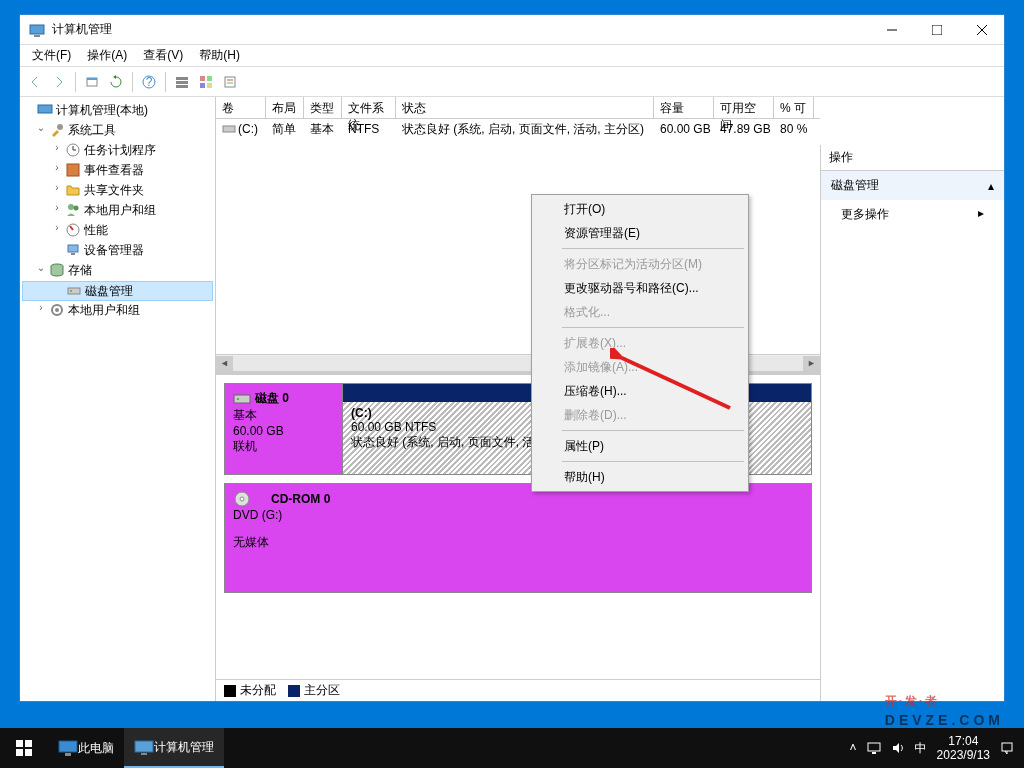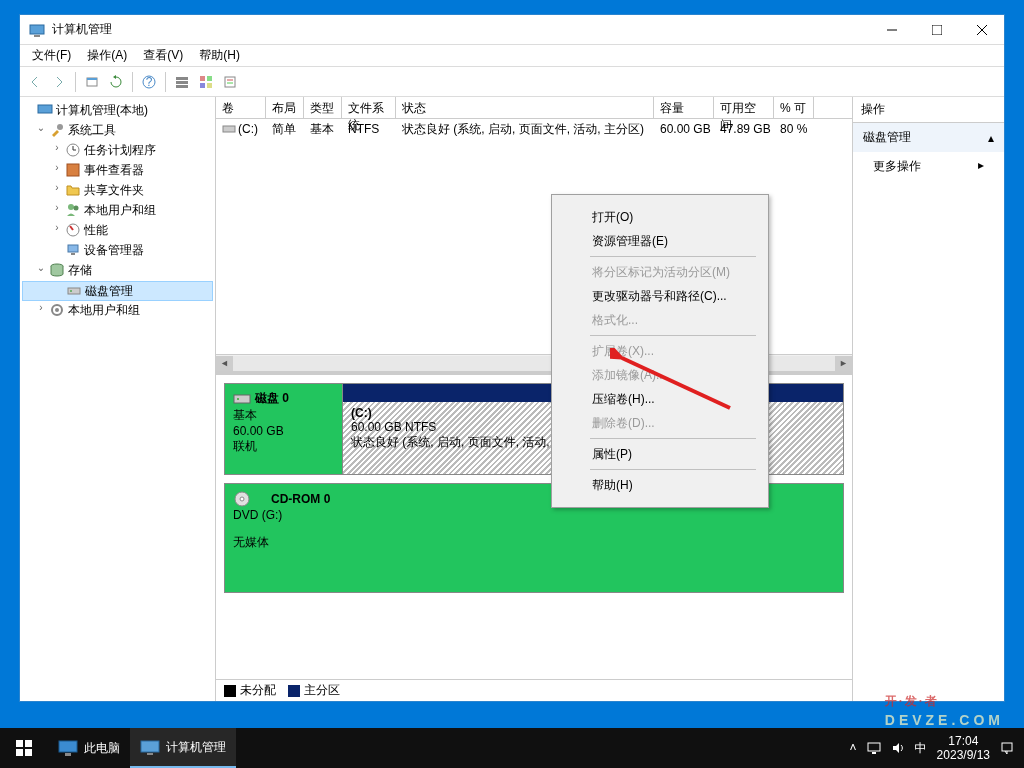--- a/index.html
+++ b/index.html
@@ -26,46 +26,46 @@
 .vol-header { height:22px; display:flex; background:#fff; border-bottom:1px solid #ccc; }
 .vol-header div { border-right:1px solid #ccc; padding:3px 6px; color:#000; cursor:default; background:#fff; }
 .vol-row { height:20px; display:flex; align-items:center; }
 .vol-row div { padding:2px 6px; white-space:nowrap; }
 .col-v{width:50px} .col-l{width:38px} .col-t{width:38px} .col-f{width:54px} .col-s{width:258px} .col-c{width:60px} .col-a{width:60px} .col-p{width:40px}
 .scrollbar-h { height:17px; background:#f0f0f0; border-top:1px solid #ccc; display:flex; align-items:center; }
 .scrollbar-h .sbtn{width:17px;height:15px;background:#cdcdcd;display:flex;align-items:center;justify-content:center;font-size:9px;color:#555;}
 .scrollbar-h .track{flex:1;height:15px;background:#e8e8e8;}
 .disk-area { flex:1; overflow:auto; padding:0; }
 .disk-row { display:flex; border:1px solid #888; margin:8px; }
-.disk-label { width:118px; background:#22c55e; padding:6px 8px; border-right:1px solid #888; }
+.disk-label { width:118px; background:#d946ef; padding:6px 8px; border-right:1px solid #888; }
 .disk-label .dn { font-weight:bold; }
 .disk-part { flex:1; position:relative; }
 .part-header { height:18px; background:#0a246a; }
 .part-body { padding:4px 8px; background:#fff; min-height:72px; }
 .part-body .pn { font-weight:bold; }
 .hatched { background: repeating-linear-gradient(135deg,#fff,#fff 2px,#bbb 2px,#bbb 4px); }
 .hatched .part-body { background:transparent; }
 .legend { height:22px; padding:4px 8px; display:flex; align-items:center; gap:12px; border-top:1px solid #ccc; }
 .legend .sw { width:12px; height:12px; display:inline-block; vertical-align:middle; margin-right:4px; }
-.actions { width:152px; border-left:1px solid #ccc; background:#fff; }
+.actions { width:184px; border-left:1px solid #ccc; background:#fff;margin-top:48px; }
 .actions-header { background:#fff; padding:4px 8px; border-bottom:1px solid #ccc; font-weight:normal; }
 .actions-sub { padding:6px 10px; background:#eef4fb; display:flex; justify-content:space-between; align-items:center; }
 .actions-item { padding:6px 20px; cursor:default; display:flex; justify-content:space-between; }
-.context-menu { position:absolute; left:551px; top:194px; width:218px; background:#f0f0f0; border:1px solid #a0a0a0; box-shadow:2px 2px 4px rgba(0,0,0,0.25); padding:10px; z-index:100; }
+.context-menu { position:absolute; left:531px; top:194px; width:218px; background:#f0f0f0; border:1px solid #a0a0a0; box-shadow:2px 2px 4px rgba(0,0,0,0.25); padding:2px; z-index:100; }
 .context-menu .mi { display:flex; align-items:center; height:24px; padding:0 28px 0 30px; cursor:default; color:#000; }
 .context-menu .mi.disabled { color:#9a9a9a; }
 .context-menu .msep { height:1px; background:#c0c0c0; margin:3px 2px 3px 28px; }
 .arrow { position:absolute; z-index:101; pointer-events:none; }
 .taskbar { position:absolute; left:0; bottom:0; width:1024px; height:40px; background:#101010; display:flex; align-items:center; color:#fff; }
 .taskbar .start { width:48px; height:40px; display:flex; align-items:center; justify-content:center; }
-.taskbar .titem { height:40px; display:flex; align-items:center; padding:0 10px; gap:6px; }
+.taskbar .titem { height:40px; display:flex; align-items:center; padding:0 10px; }
 .taskbar .titem.active { background:#272727; border-bottom:2px solid #76b9ed; }
 .taskbar .tray { margin-left:auto; display:flex; align-items:center; gap:10px; padding:0 10px; font-size:11px; }
 .watermark { position:absolute; right:20px; bottom:40px; font-size:28px; color:#cc2a2a; font-weight:bold; opacity:0.7; letter-spacing:2px; z-index:50; }
-.watermark .sub { font-size:14px; color:#fef9c3; display:block; letter-spacing:4px; }
+.watermark .sub { font-size:14px; color:#0f172a; display:block; letter-spacing:4px; }
 svg { display:block; }
 </style>
 </head>
 <body>
 
 <div class="window">
   <div class="titlebar">
     <span class="title-icon">
       <svg width="16" height="16">
           <rect x="1" y="3" width="14" height="9" fill="#5aa0d8" stroke="#2a6aa0"></rect>

